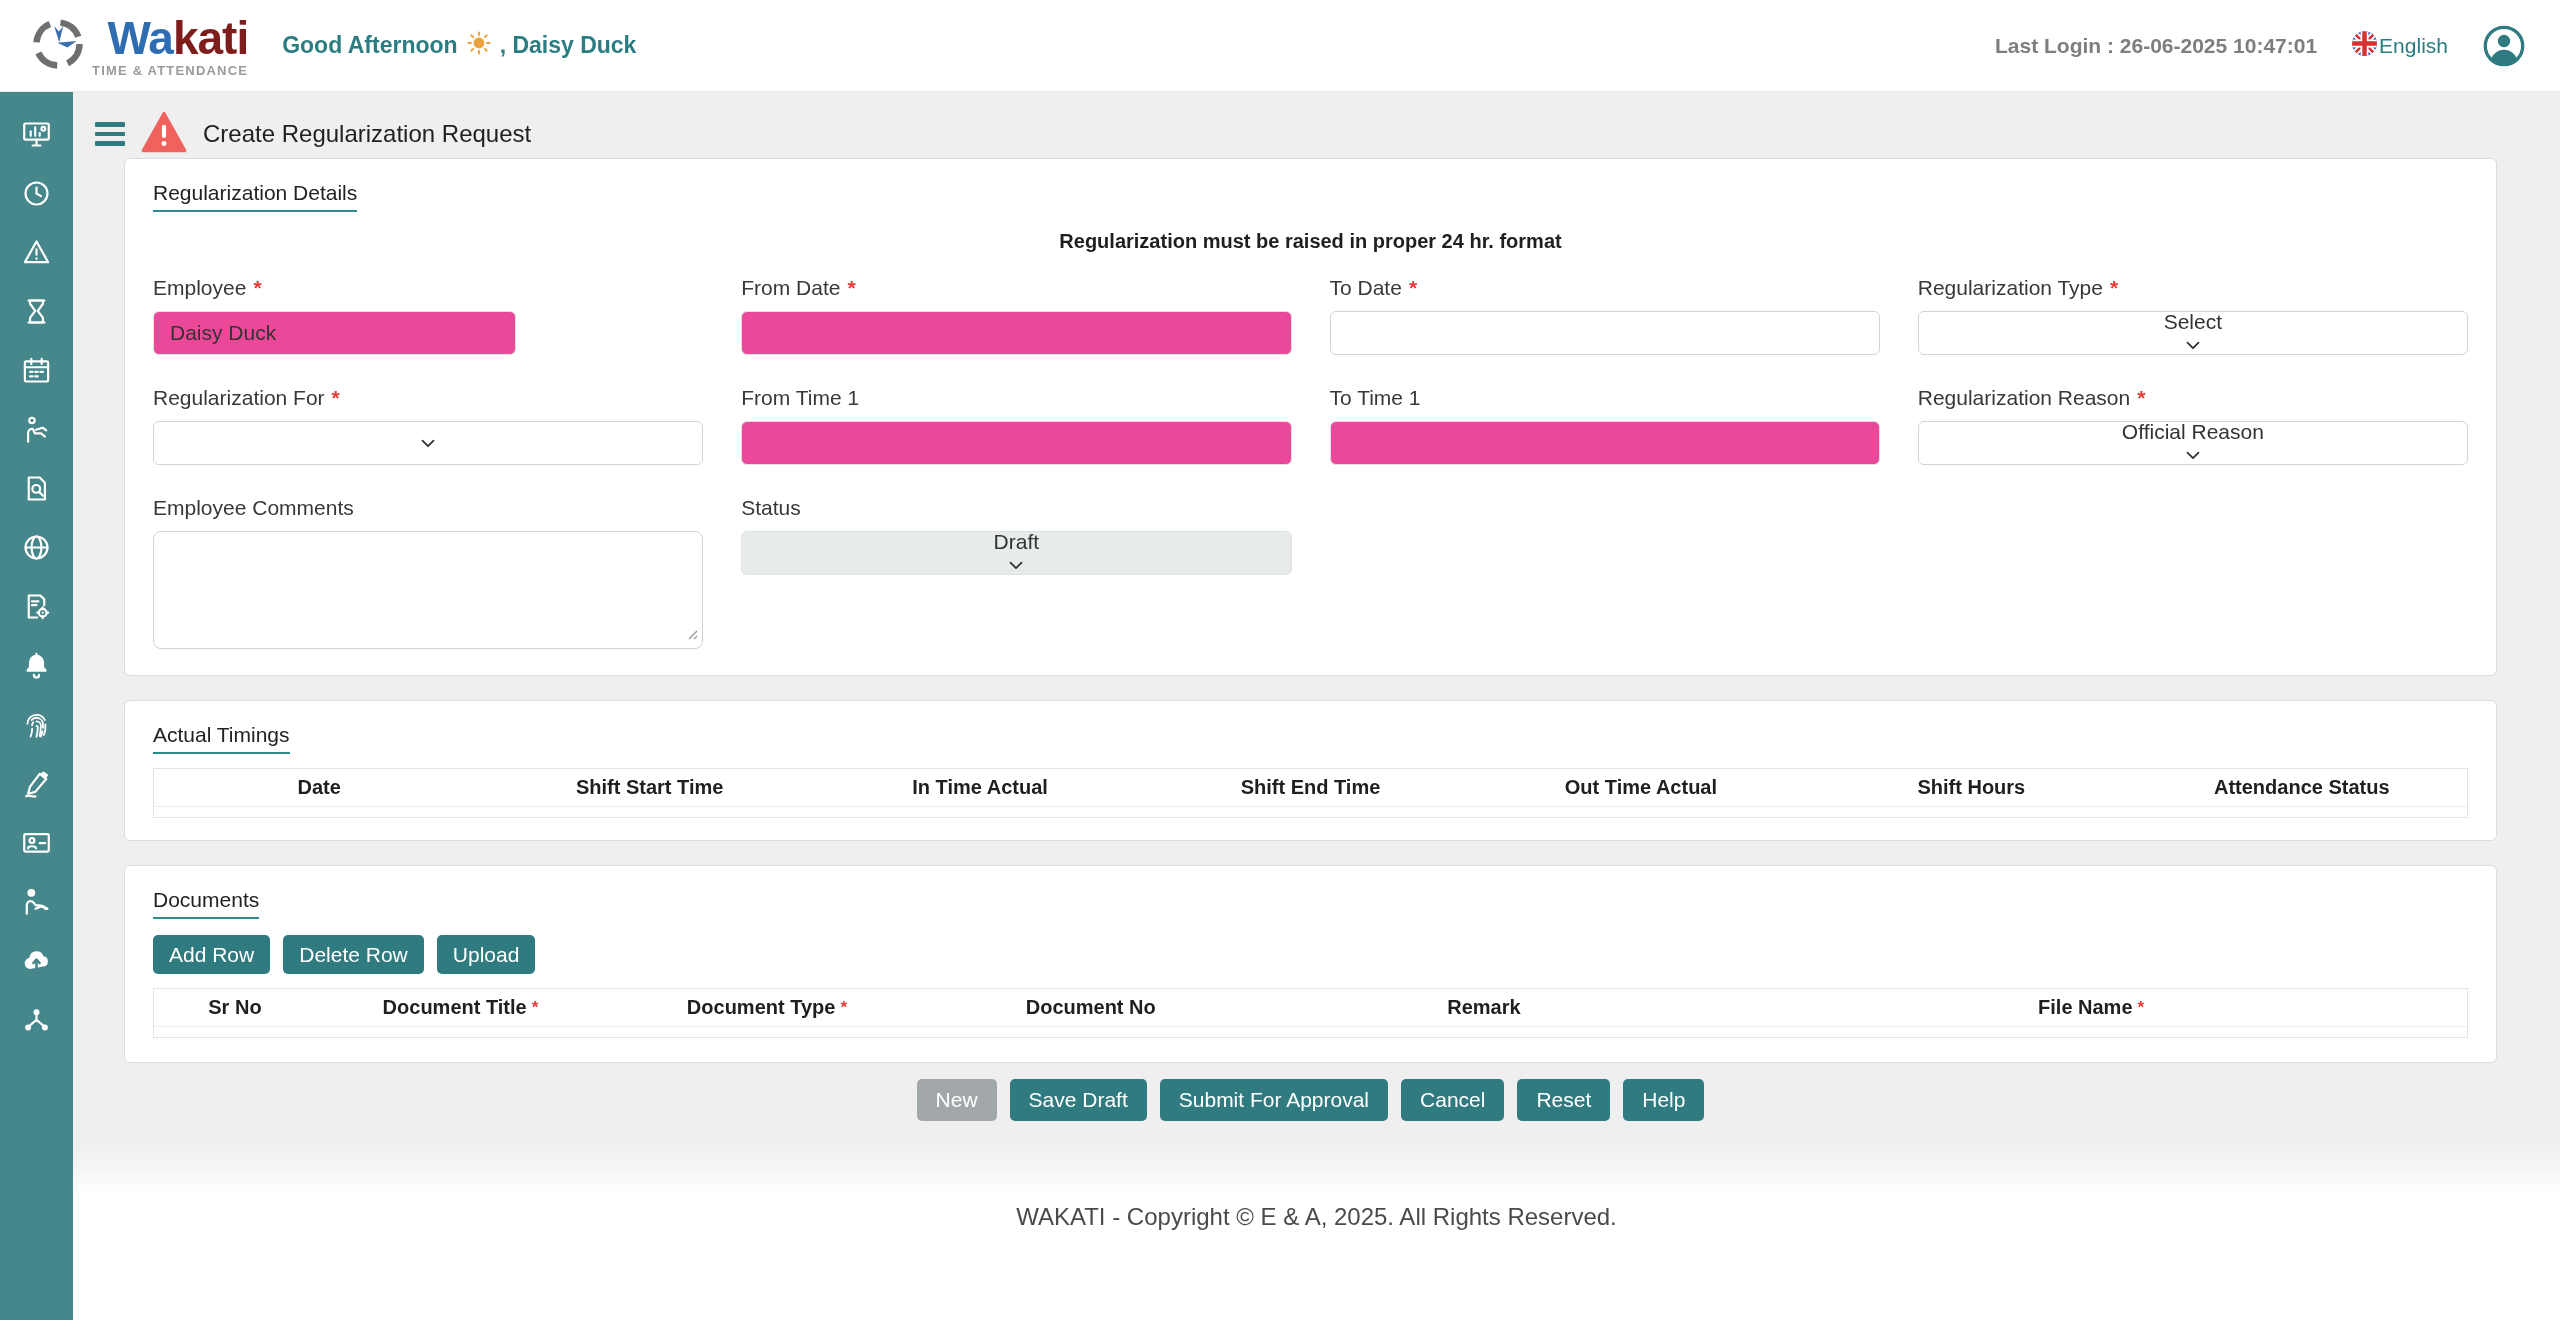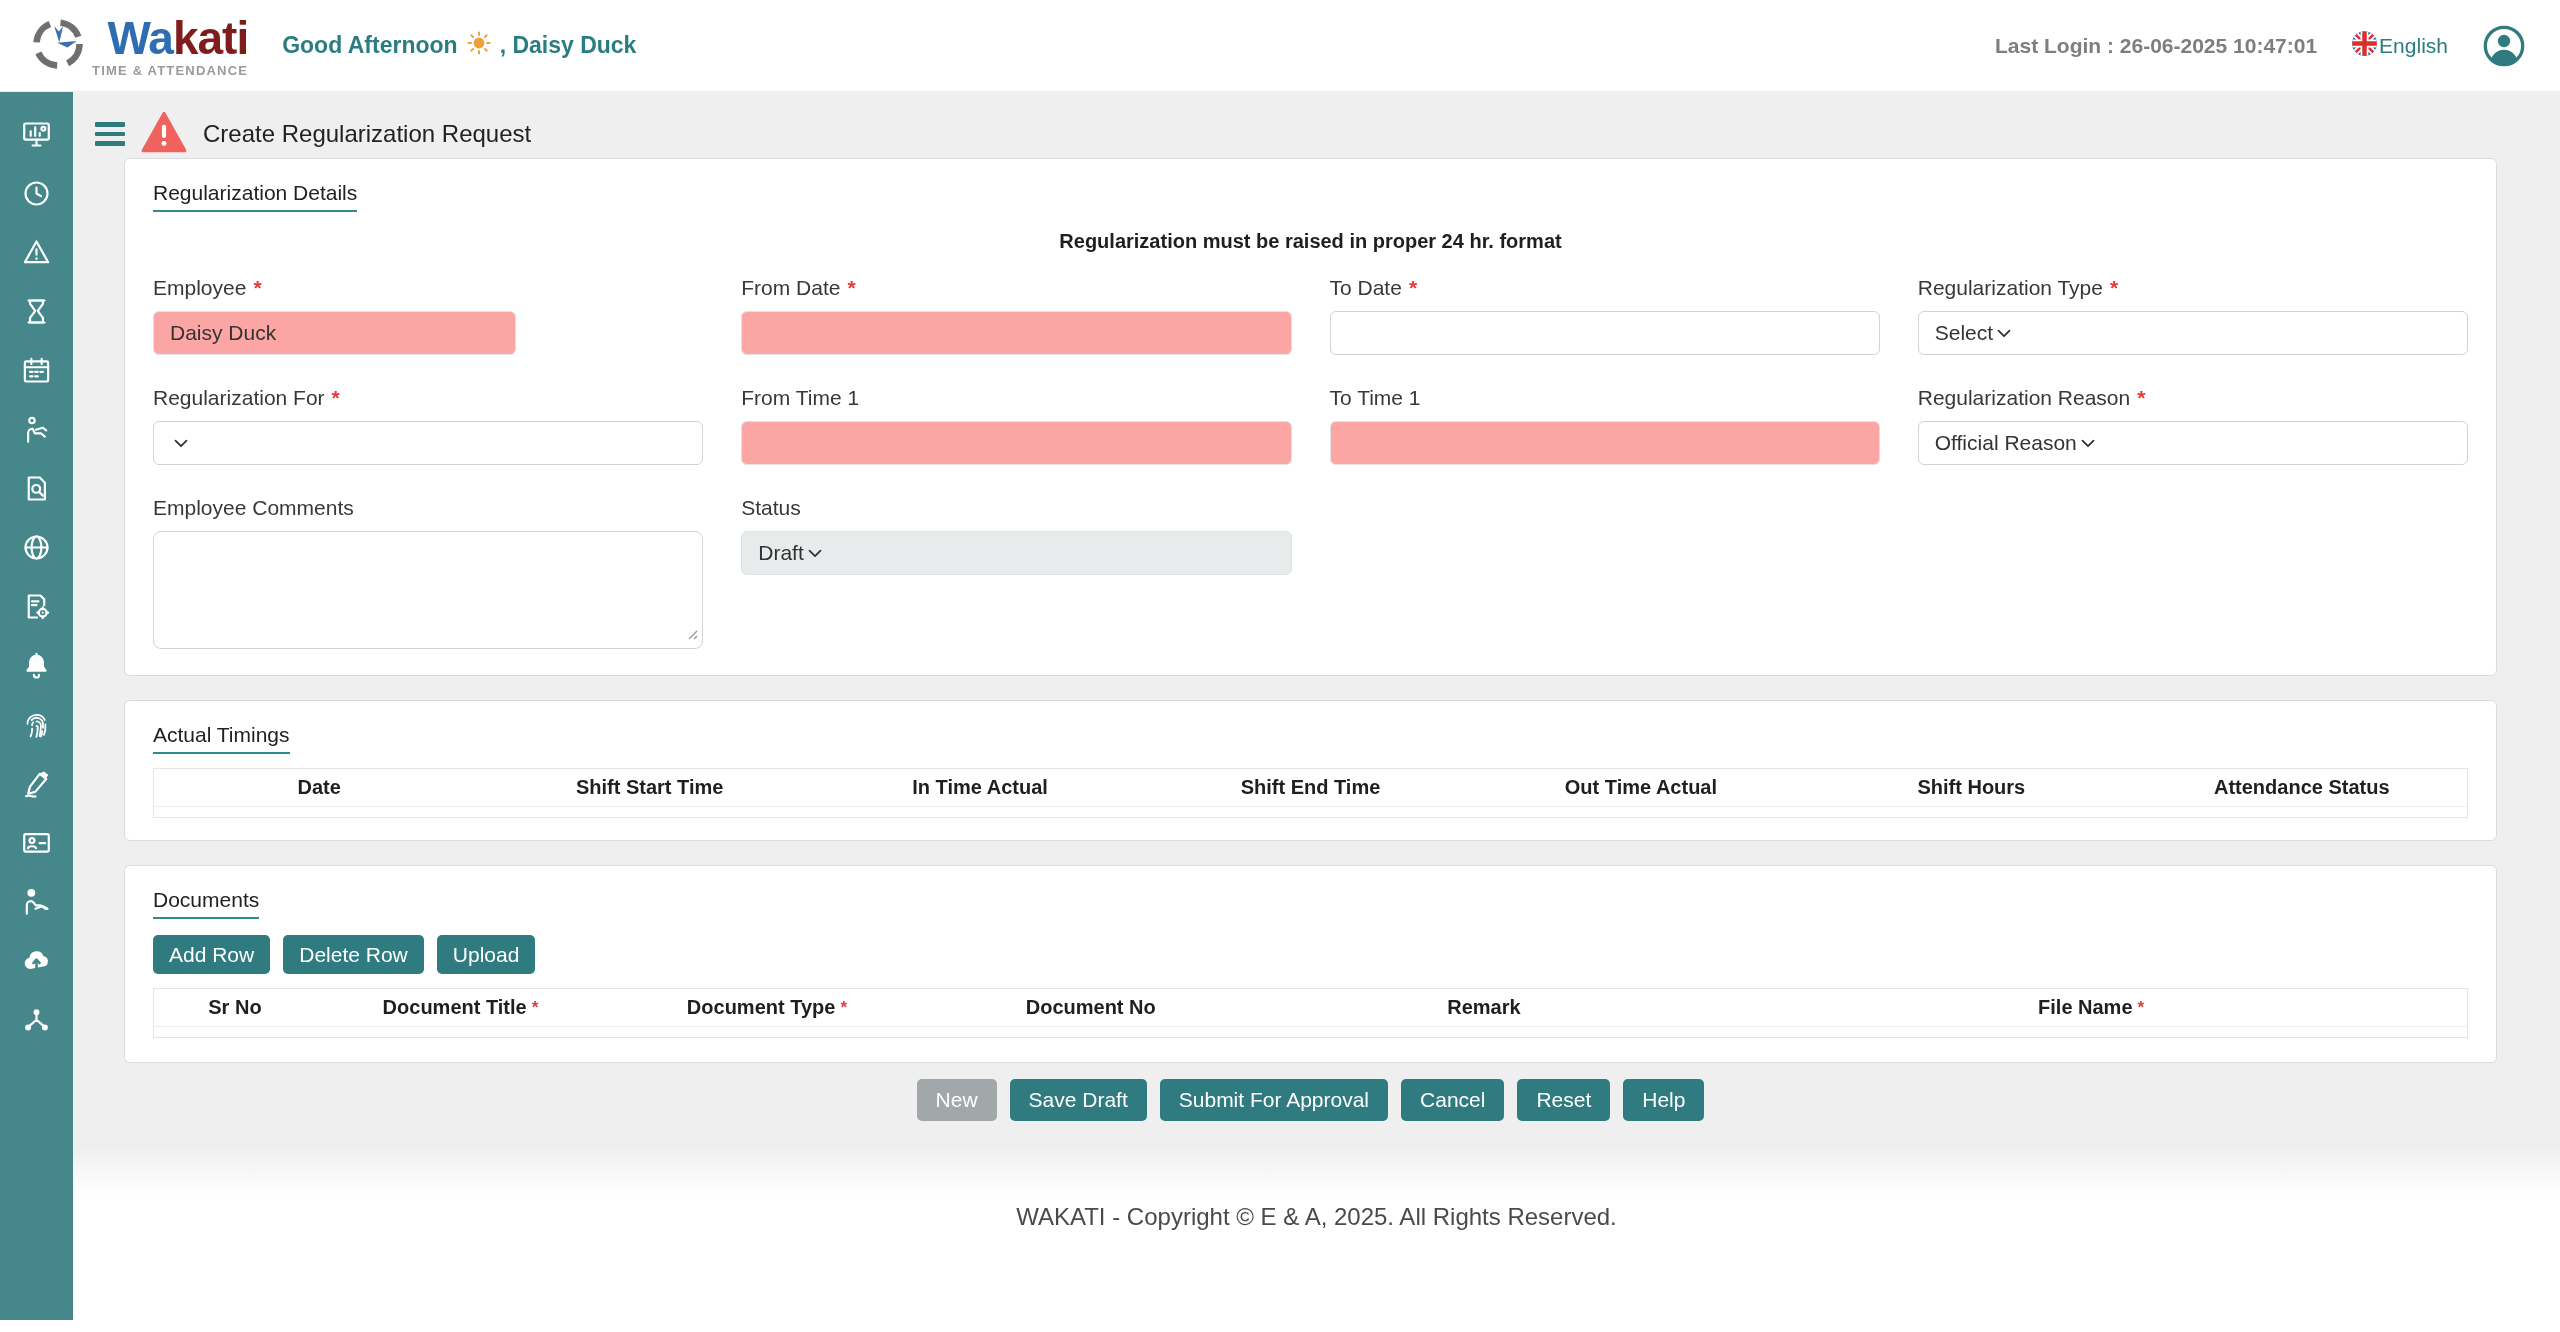--- a/index.html
+++ b/index.html
@@ -38,22 +38,22 @@
   .card { background:#fff; border:1px solid #dcdcdc; border-radius:6px; padding:22px 28px 26px 28px; }
   .card + .card { margin-top:24px; }
   .sec-head { display:inline-block; font-size:21px; color:#222; border-bottom:2px solid #2e8b8b; padding-bottom:5px; }
   .note { text-align:center; font-size:20px; font-weight:bold; color:#1f1f1f; margin-top:18px; }
 
   .form-grid { display:grid; grid-template-columns:repeat(4,1fr); column-gap:38px; row-gap:30px; margin-top:22px; }
   .lbl { font-size:21px; color:#383838; display:flex; align-items:center; gap:7px; margin-bottom:10px; height:26px; }
   .req { color:#e53935; font-weight:bold; font-size:21px; }
   .input, .select { height:44px; border:1px solid #cfd4d4; border-radius:6px; background:#fff; font-size:21px; color:#333;
           padding:0 16px; display:flex; align-items:center; }
-  .select { justify-content:flex-start; cursor:pointer; }
-  .disabled { background:#fca5a5; border-color:#dfe3e3; }
+  .select { justify-content:center; cursor:pointer;flex-direction:column; }
+  .disabled { background:#ec4899; border-color:#dfe3e3; }
   .select.disabled { background:#e8ebec; }
   .chev svg { width:22px; height:22px; display:block; }
   .w66 { width:66%; }
   .txtarea { width:100%; height:118px; border:1px solid #cfd4d4; border-radius:8px; background:#fff; position:relative; }
   .rsz { position:absolute; right:4px; bottom:4px; }
 
   .seg-row { display:flex; gap:6px; }
   .seg { height:40px; display:flex; align-items:center; padding:0 14px; font-size:21px; border-radius:5px; cursor:pointer; white-space:nowrap; }
   .seg-active { background:#6d757c; border:1px solid #6d757c; color:#fff; }
   .seg-ghost { background:#fff; border:1px solid #8a9096; color:#555; }

